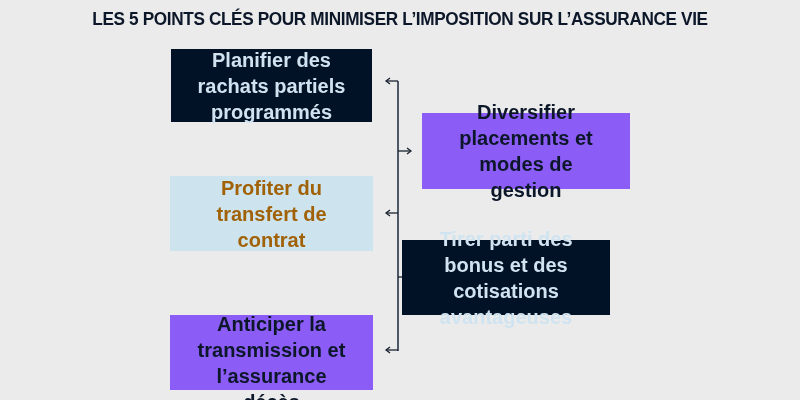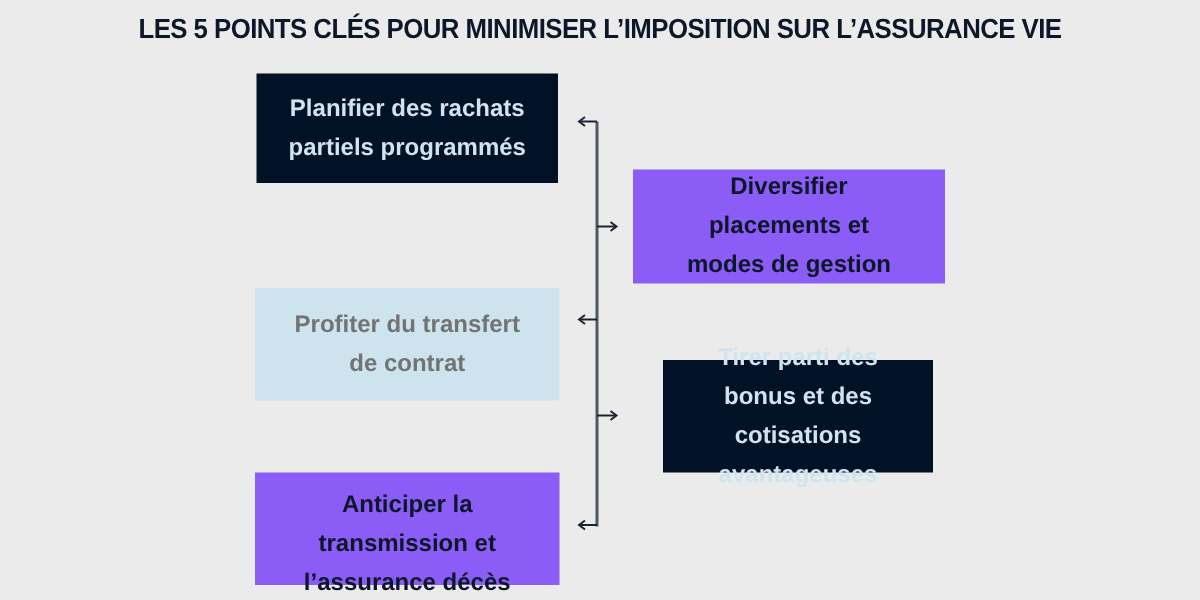--- a/index.html
+++ b/index.html
@@ -28,37 +28,36 @@
       transform-origin: center;
       white-space: nowrap;
     }
     .box {
       position: absolute;
       display: flex;
       align-items: center;
       justify-content: flex-end;
       text-align: center;
       font-weight: bold;
-      font-size: 16px;
+      font-size: 20px;
       line-height: 26px;
       box-sizing: border-box;
       padding: 16px 10px;
     }
     .navy {
       background: #011226;
       color: #cfe4f0;
     }
     .gold {
       background: #8b5cf6;
       color: #0c1729;
     }
     .lightblue {
       background: #cde4ef;
-      color: #737373;
-      margin-top: 16px;
+      color: #a16207;
     }
     .connector {
       position: absolute;
       left: 0;
       top: 0;
       width: 800px;
       height: 400px;
       pointer-events: none;
     }
   </style>
@@ -102,19 +101,19 @@
 </div>
 
 <div class="box gold" style="left:422px; top:113px; width:208px; height:76px;">
   <span style="padding:0 14px; display:block;">Diversifier placements et modes de gestion</span>
 </div>
 
 <div class="box lightblue" style="left:170px; top:176px; width:203px; height:75px;">
   <span style="padding:0 6px; display:block;">Profiter du transfert de contrat</span>
 </div>
 
-<div class="box navy" style="left:442px; top:240px; width:180px; height:75px;">
+<div class="box navy" style="left:402px; top:240px; width:208px; height:75px;">
   <span style="padding:0 6px; display:block;">Tirer parti des bonus et des cotisations avantageuses</span>
 </div>
 
 <div class="box gold" style="left:170px; top:315px; width:203px; height:75px;">
   <span style="padding:0 14px; display:block;margin-top:20px;">Anticiper la transmission et l’assurance décès</span>
 </div>
 
 </body></html>

